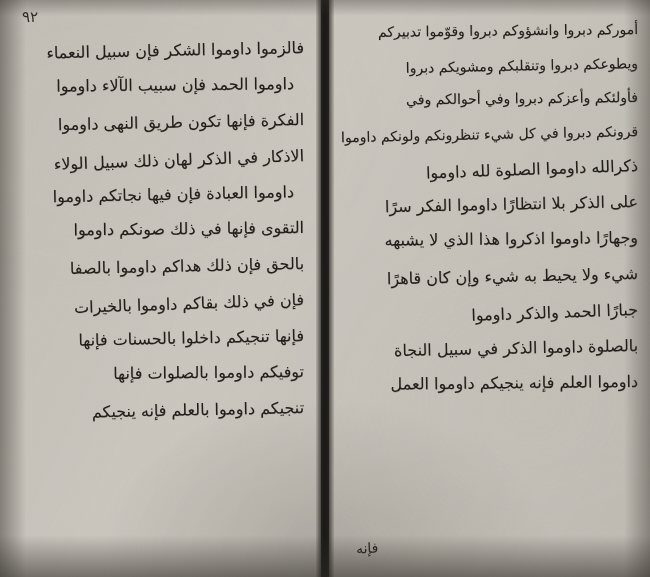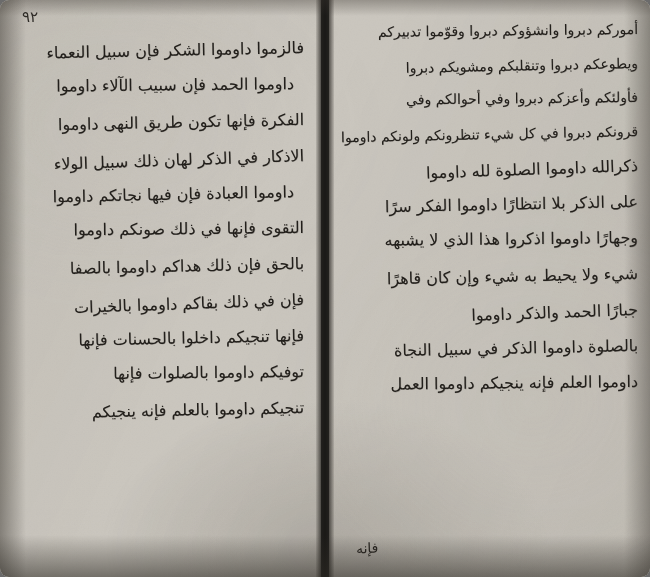--- a/index.html
+++ b/index.html
@@ -13,21 +13,20 @@
     overflow: hidden;
     font-family: "DejaVu Sans", sans-serif;
   }
 
   #page {
     position: relative;
     width: 650px;
     height: 577px;
     background: #c9c5bd;
     overflow: hidden;
-    border-radius: 9px;
   }
 
   
   .paper-tex {
     position: absolute;
     inset: 0;
     pointer-events: none;
     background:
       radial-gradient(ellipse 380px 260px at 18% 22%, rgba(255,255,255,0.22), rgba(255,255,255,0) 70%),
       radial-gradient(ellipse 340px 300px at 82% 70%, rgba(255,255,255,0.16), rgba(255,255,255,0) 72%),

